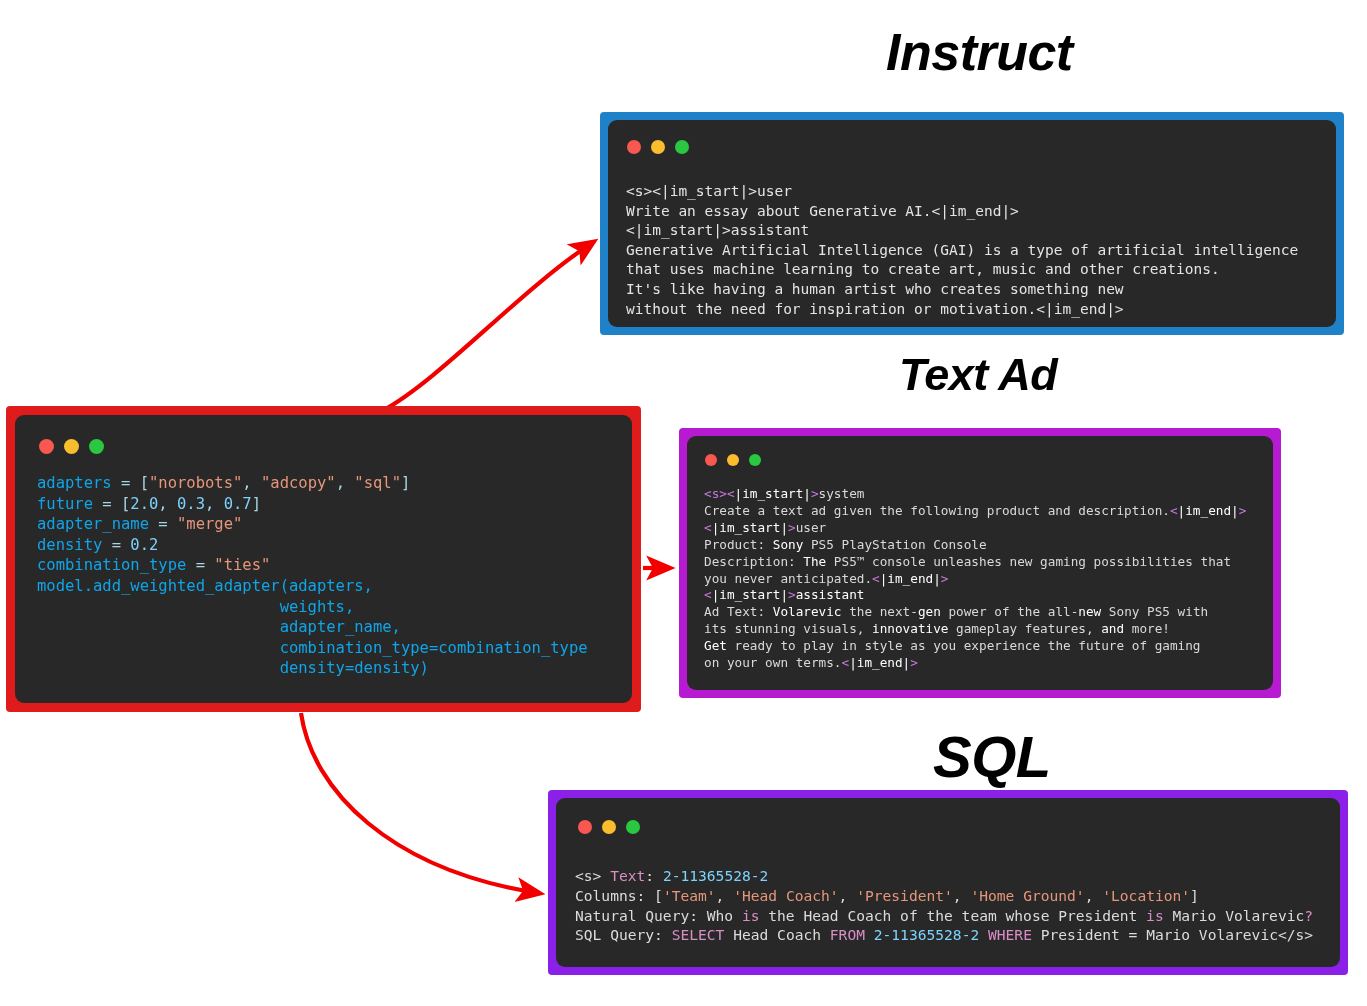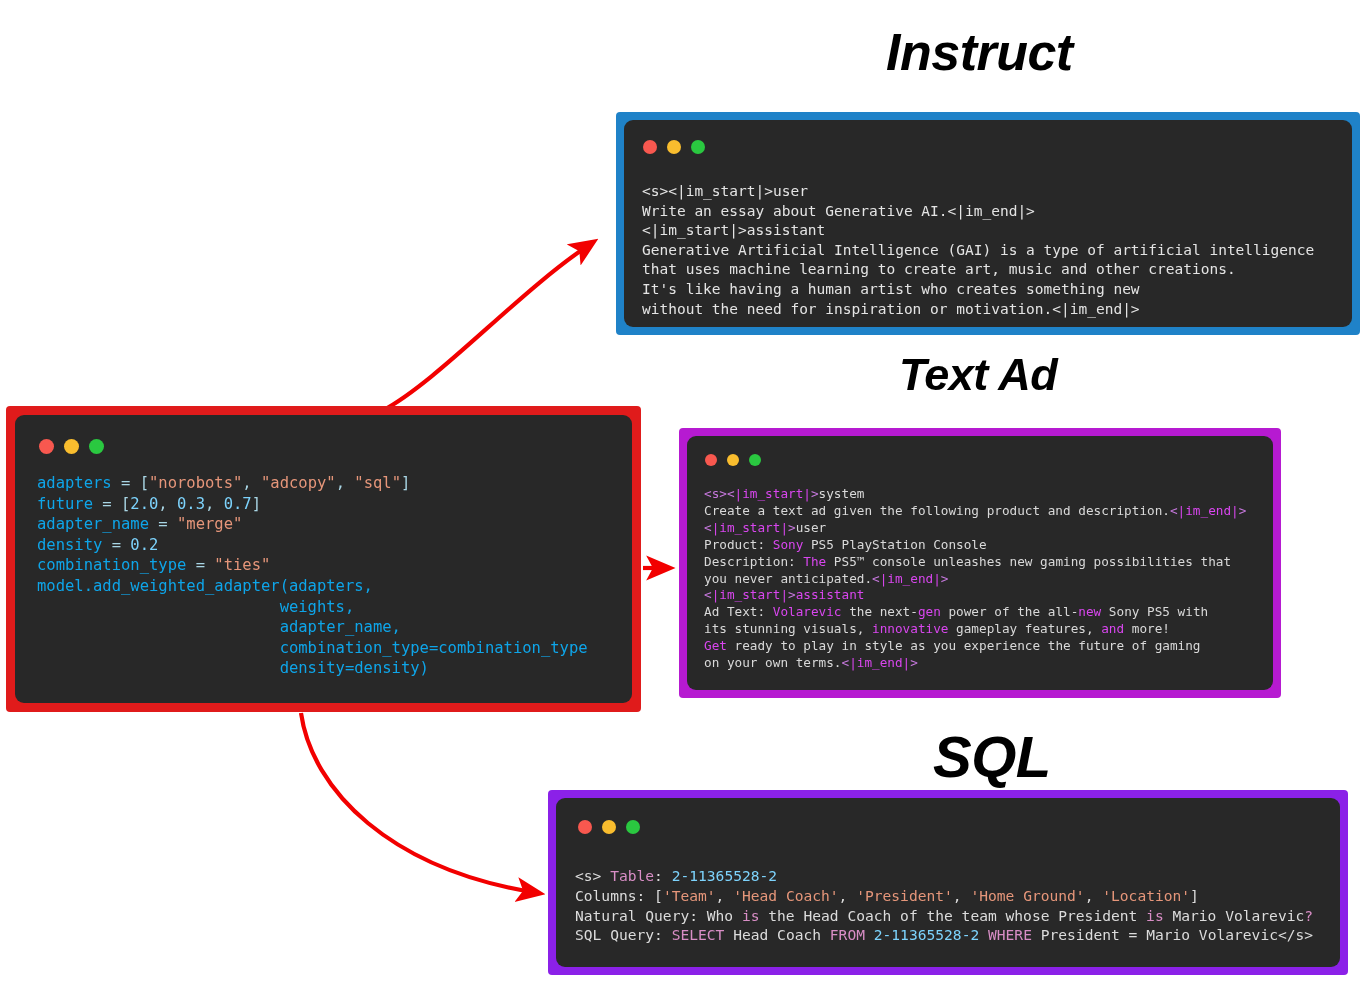--- a/index.html
+++ b/index.html
@@ -83,21 +83,21 @@
   #panel-merge .dot { width: 15px; height: 15px; }
   #panel-merge .code {
     left: 22px; top: 58px;
     font-size: 15.5px;
     line-height: 20.6px;
     color: #a9d6e5;
   }
 
   
   #panel-instruct {
-    left: 616px; top: 112px;
+    left: 600px; top: 112px;
     width: 744px; height: 223px;
     background: #1f82c8;
     padding: 8px;
   }
   #panel-instruct .dots { left: 19px; top: 20px; }
   #panel-instruct .dot { width: 14px; height: 14px; }
   #panel-instruct .code {
     left: 18px; top: 62px;
     font-size: 14.5px;
     line-height: 19.6px;
@@ -131,21 +131,21 @@
   #panel-sql .dot { width: 14px; height: 14px; }
   #panel-sql .code {
     left: 19px; top: 68px;
     font-size: 14.6px;
     line-height: 19.8px;
     color: #dcdcdc;
   }
 
   
   .t-tag      { color: #c678dd; }  
-  .t-cyan     { color: #d946ef; }
+  .t-cyan     { color: #ffffff; }
   .t-str      { color: #e6967a; }  
   .t-num      { color: #7dd3fc; }  
   .t-kw       { color: #d98ec6; }  
   .t-id       { color: #0ea5e9; }  
 
   
   #arrows {
     position: absolute;
     left: 0; top: 0;
     width: 1367px; height: 1006px;
@@ -230,20 +230,20 @@
     </div>
   </div>
 
   <div class="panel" id="panel-sql">
     <div class="panel-inner">
       <div class="dots">
         <span class="dot red"></span>
         <span class="dot yellow"></span>
         <span class="dot green"></span>
       </div>
-      <div class="code">&lt;s&gt; <span class="t-kw">Table</span>: <span class="t-num">2-11365528-2</span>
+      <div class="code">&lt;s&gt; <span class="t-kw">Text</span>: <span class="t-num">2-11365528-2</span>
 Columns: [<span class="t-str">'Team'</span>, <span class="t-str">'Head Coach'</span>, <span class="t-str">'President'</span>, <span class="t-str">'Home Ground'</span>, <span class="t-str">'Location'</span>]
 Natural Query: Who <span class="t-kw">is</span> the Head Coach of the team whose President <span class="t-kw">is</span> Mario Volarevic<span class="t-kw">?</span>
 SQL Query: <span class="t-kw">SELECT</span> Head Coach <span class="t-kw">FROM</span> <span class="t-num">2-11365528-2</span> <span class="t-kw">WHERE</span> President = Mario Volarevic&lt;/s&gt;</div>
     </div>
   </div>
 
 </div>
 
 </body></html>

